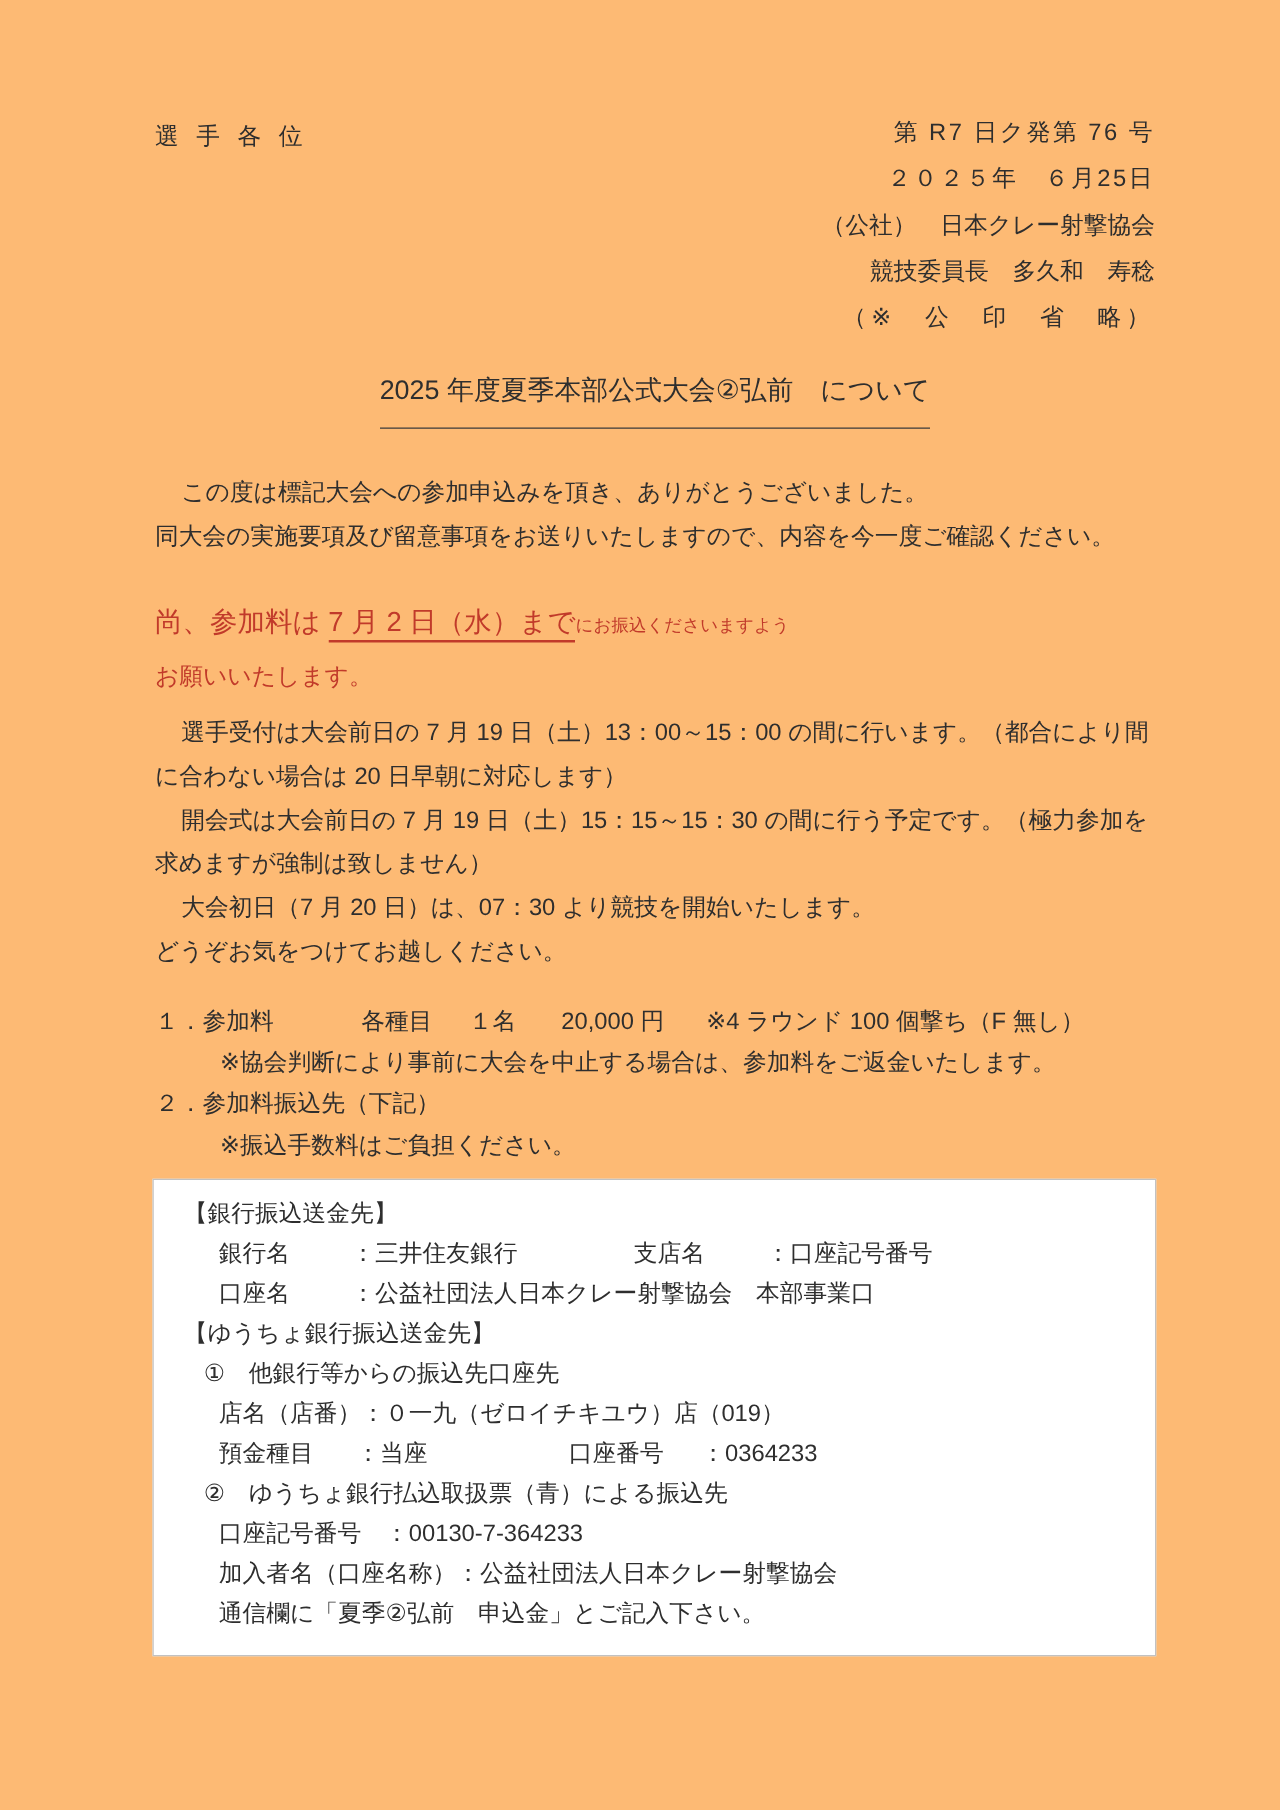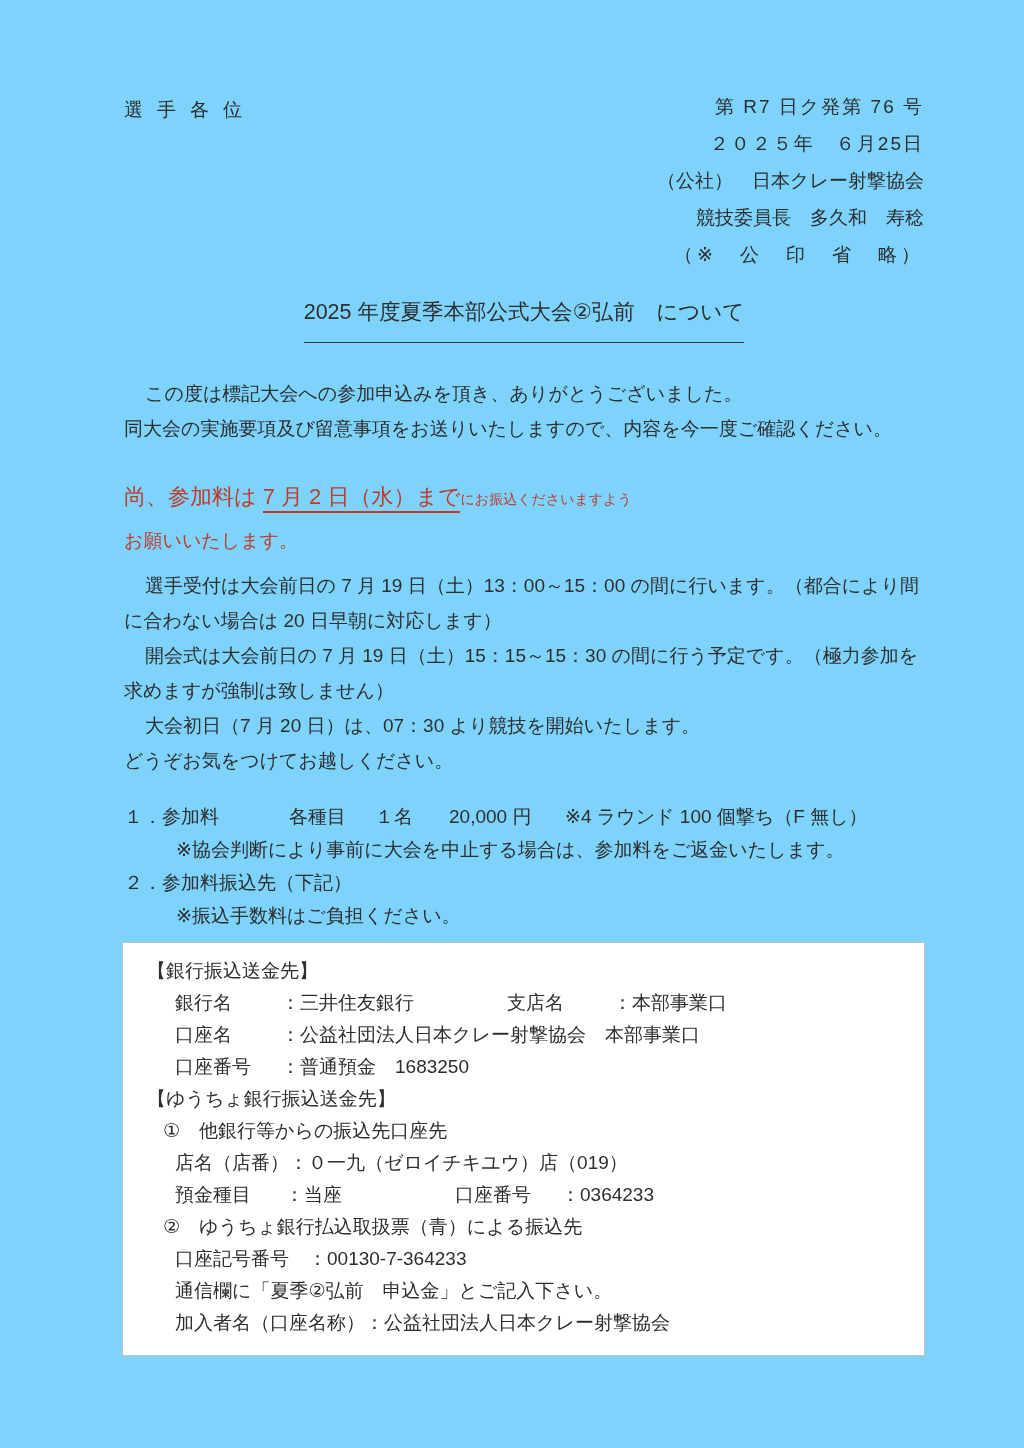--- a/index.html
+++ b/index.html
@@ -1,21 +1,21 @@
 <!DOCTYPE html>
 <html lang="ja"><head>
 <meta charset="utf-8">
 <style>
   html,body{margin:0;padding:0;background:#e9e9e9;}
   .page{
     position:relative;
     width:1024px;
     height:1448px;
     margin:0 auto;
-    background:#7dd3fc;
+    background:#fdba74;
     box-sizing:border-box;
     padding:88px 100px 0 124px;
     font-family:"Liberation Sans","DejaVu Sans",sans-serif;
     color:#2e2e2e;
     font-size:19px;
     line-height:35px;
   }
   p{margin:0;}
   .indent{text-indent:21px;}
 
@@ -115,27 +115,26 @@
 
   <div class="items">
     <div class="item-line"><span class="c-label1">１．参加料</span><span class="c-col1">各種目</span><span class="c-col2">１名</span><span class="c-col3">20,000 円</span><span>※4 ラウンド 100 個撃ち（F 無し）</span></div>
     <div class="note-line">※協会判断により事前に大会を中止する場合は、参加料をご返金いたします。</div>
     <div class="item-line">２．参加料振込先（下記）</div>
     <div class="note-line">※振込手数料はご負担ください。</div>
   </div>
 
   <div class="bank-box">
     <div>【銀行振込送金先】</div>
-    <div class="bk-row"><span class="bl">銀行名</span><span class="bv1">：三井住友銀行</span><span class="bl">支店名</span><span>：本部事業口</span></div>
+    <div class="bk-row"><span class="bl">銀行名</span><span class="bv1">：三井住友銀行</span><span class="bl">支店名</span><span>：口座記号番号</span></div>
     <div class="bk-row"><span class="bl">口座名</span><span>：公益社団法人日本クレー射撃協会　本部事業口</span></div>
-    <div class="bk-row"><span class="bl">口座番号</span><span>：普通預金　1683250</span></div>
 
     <div>【ゆうちょ銀行振込送金先】</div>
     <div class="bk-circ">①　他銀行等からの振込先口座先</div>
     <div class="bk-sub">店名（店番）：０一九（ゼロイチキユウ）店（019）</div>
     <div class="bk-sub"><span class="yl1">預金種目</span><span class="yv1">：当座</span><span class="bl">口座番号</span><span>：0364233</span></div>
     <div class="bk-circ">②　ゆうちょ銀行払込取扱票（青）による振込先</div>
     <div class="bk-sub">口座記号番号　：00130-7-364233</div>
+    <div class="bk-sub">加入者名（口座名称）：公益社団法人日本クレー射撃協会</div>
     <div class="bk-sub">通信欄に「夏季②弘前　申込金」とご記入下さい。</div>
-    <div class="bk-sub">加入者名（口座名称）：公益社団法人日本クレー射撃協会</div>
   </div>
 
 </div>
 
 </body></html>

